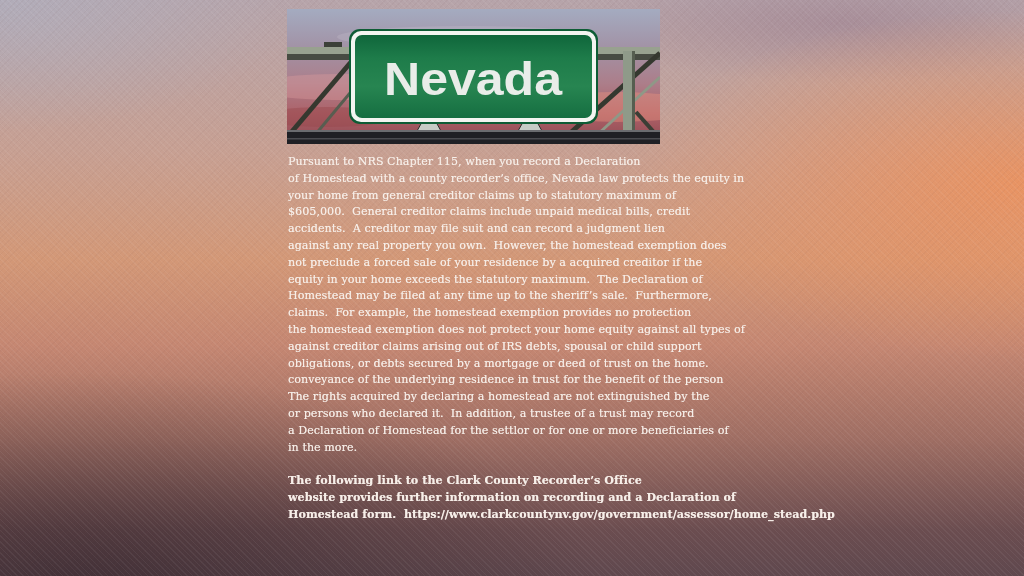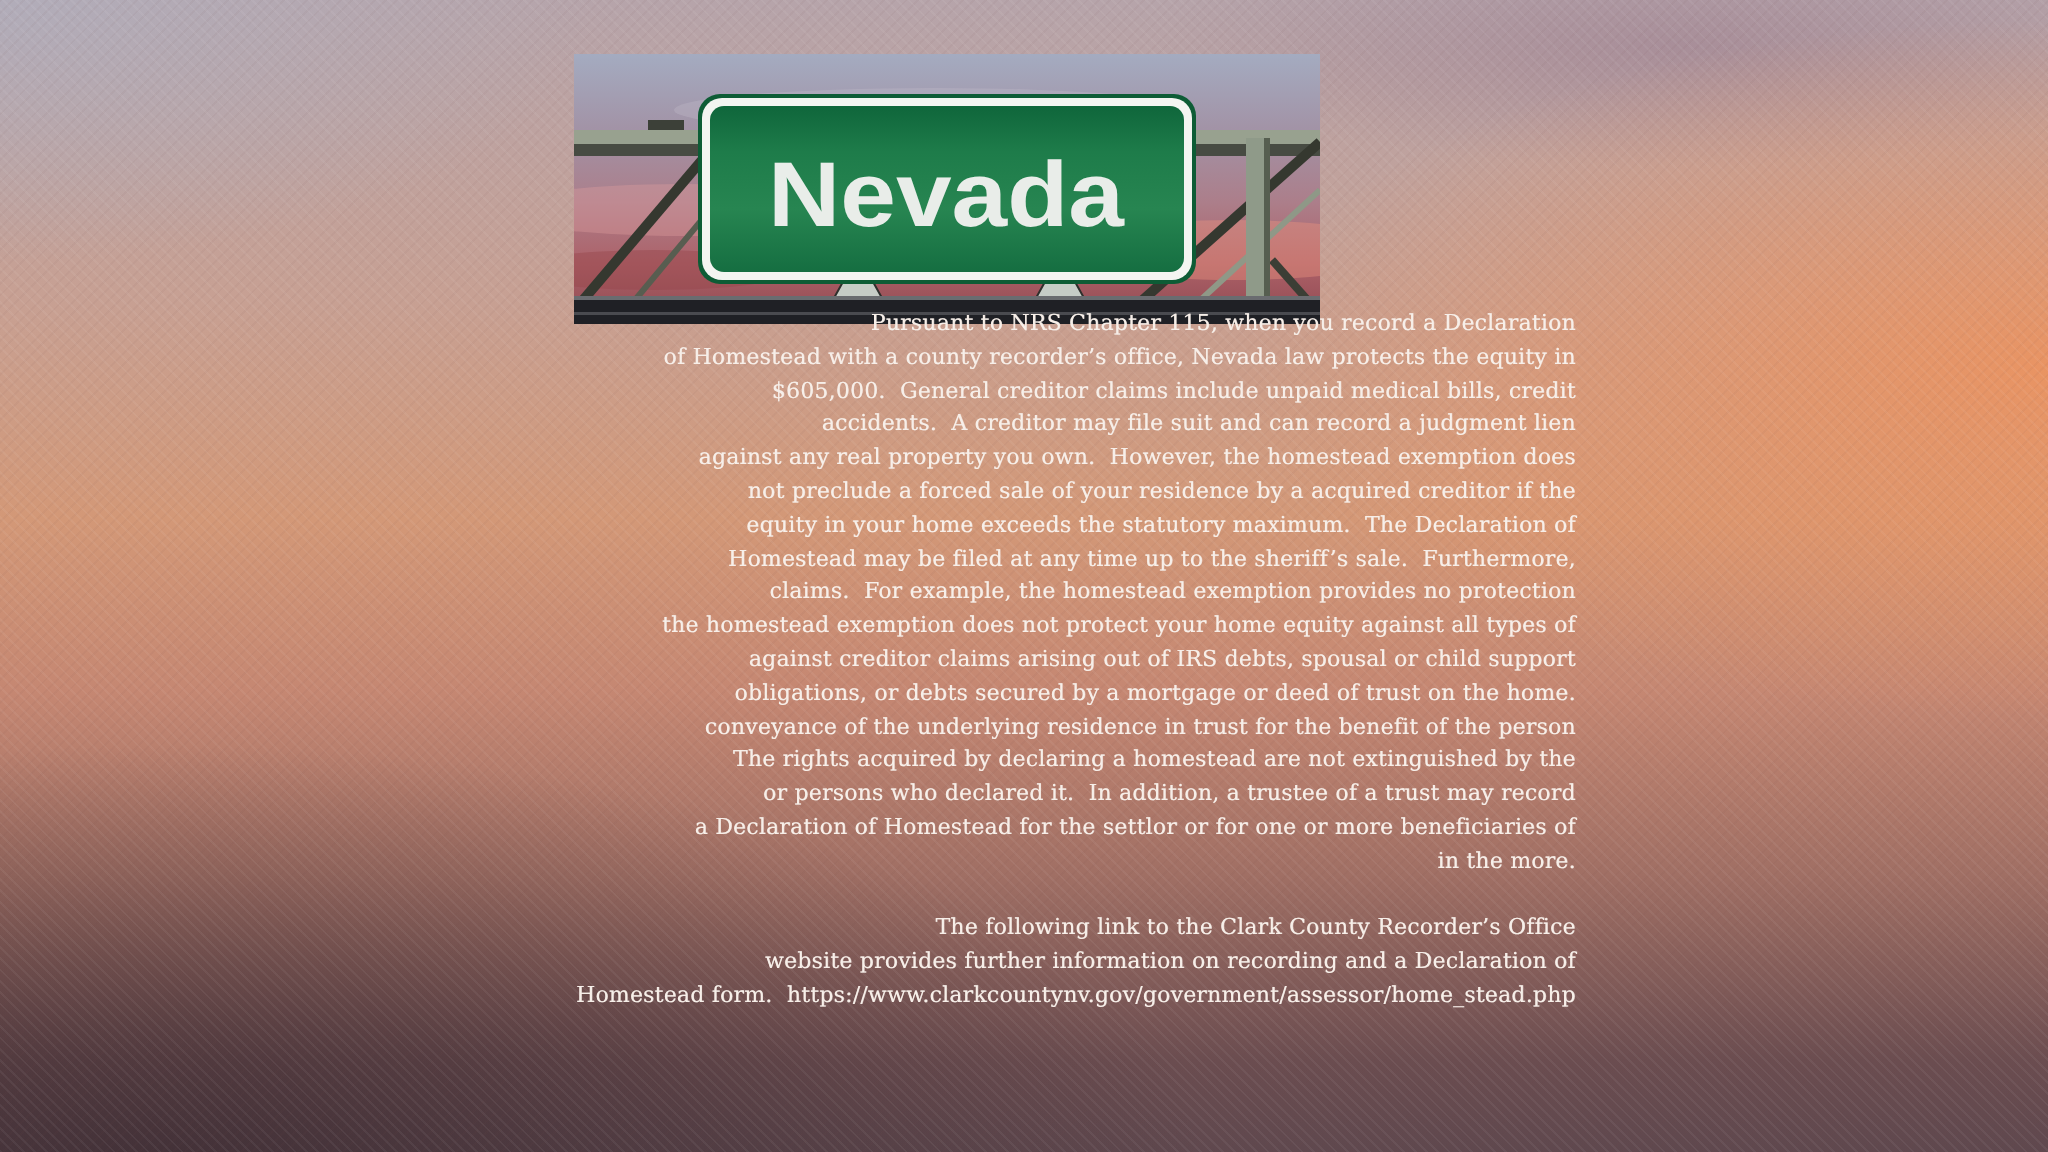--- a/index.html
+++ b/index.html
@@ -16,38 +16,38 @@
       radial-gradient(ellipse 55% 42% at 100% 32%, rgba(238,146,92,0.85), rgba(238,146,92,0) 72%),
       radial-gradient(ellipse 45% 35% at 0% 0%, rgba(176,174,188,0.85), rgba(176,174,188,0) 65%),
       radial-gradient(ellipse 35% 14% at 82% 4%, rgba(148,116,136,0.45), rgba(148,116,136,0) 75%),
       radial-gradient(ellipse 75% 55% at 8% 102%, rgba(42,29,36,0.55), rgba(42,29,36,0) 68%),
       linear-gradient(180deg, #b6a4aa 0%, #c7a093 26%, #d39877 45%, #c58772 60%, #a06f64 76%, #6b4d50 92%, #5f484e 100%);
   }
 
   .photo {
     position: absolute;
     left: 287px;
-    top: 27px;
+    top: 9px;
     width: 373px;
     height: 135px;
   }
   .photo svg { display: block; width: 100%; height: 100%; }
 
   .textblock {
     position: absolute;
     left: 288px;
     top: 154px;
     color: #f7efe9;
     font-size: 11px;
     line-height: 16.8px;
     letter-spacing: 0.1px;
     text-shadow: 0.2px 0 0 rgba(247,239,233,0.6);
   }
-  .text-line { white-space: pre; min-height: 16.8px; text-align: right; }
-  .para-footer { margin-top: 16.8px; }
+  .text-line { white-space: pre; min-height: 16.8px; }
+  .para-footer { margin-top: 16.8px; font-weight: bold; }
 </style>
 </head>
 <body>
 
 <div class="slide">
 
   <div class="photo">
     <svg viewBox="0 0 373 135" preserveAspectRatio="none">
       <defs>
         <linearGradient id="skyGrad" x1="0" y1="0" x2="0" y2="1">
@@ -95,20 +95,21 @@
       <rect x="64" y="22" width="245" height="91" rx="10" fill="#f3f5f1"></rect>
       <rect x="68" y="26" width="237" height="83" rx="7" fill="url(#signGrad)"></rect>
       <text x="186" y="86" text-anchor="middle" font-family="Liberation Sans, sans-serif" font-weight="bold" font-size="46" fill="#e9ede9" textLength="178" lengthAdjust="spacingAndGlyphs">Nevada</text>
     </svg>
   </div>
 
   <div class="textblock">
     <div class="para-body">
         <div class="text-line">Pursuant to NRS Chapter 115, when you record a Declaration</div>
         <div class="text-line">of Homestead with a county recorder’s office, Nevada law protects the equity in</div>
+        <div class="text-line">your home from general creditor claims up to statutory maximum of</div>
         <div class="text-line">$605,000.  General creditor claims include unpaid medical bills, credit</div>
         <div class="text-line">accidents.  A creditor may file suit and can record a judgment lien</div>
         <div class="text-line">against any real property you own.  However, the homestead exemption does</div>
         <div class="text-line">not preclude a forced sale of your residence by a acquired creditor if the</div>
         <div class="text-line">equity in your home exceeds the statutory maximum.  The Declaration of</div>
         <div class="text-line">Homestead may be filed at any time up to the sheriff’s sale.  Furthermore,</div>
         <div class="text-line">claims.  For example, the homestead exemption provides no protection</div>
         <div class="text-line">the homestead exemption does not protect your home equity against all types of</div>
         <div class="text-line">against creditor claims arising out of IRS debts, spousal or child support</div>
         <div class="text-line">obligations, or debts secured by a mortgage or deed of trust on the home.</div>

